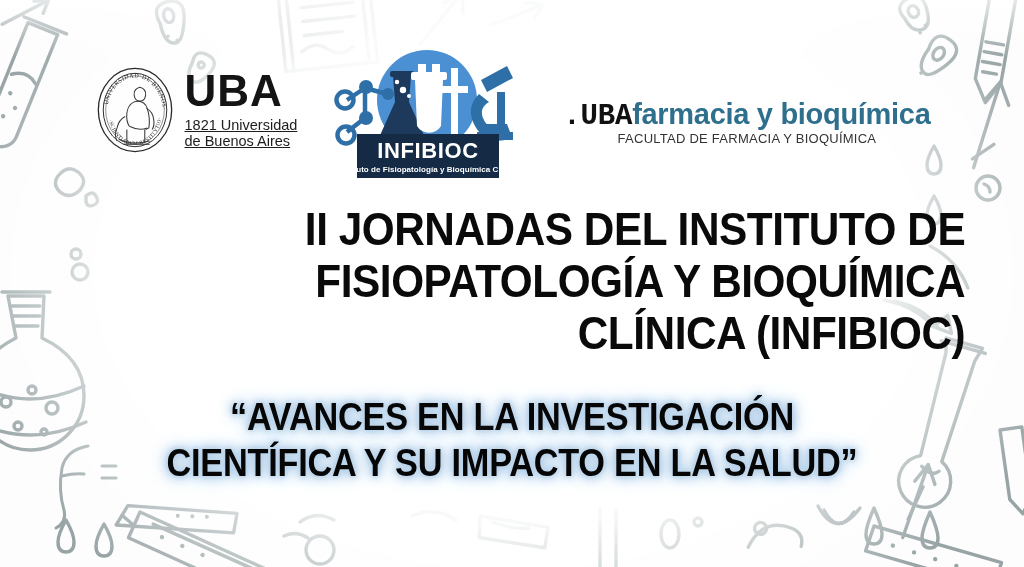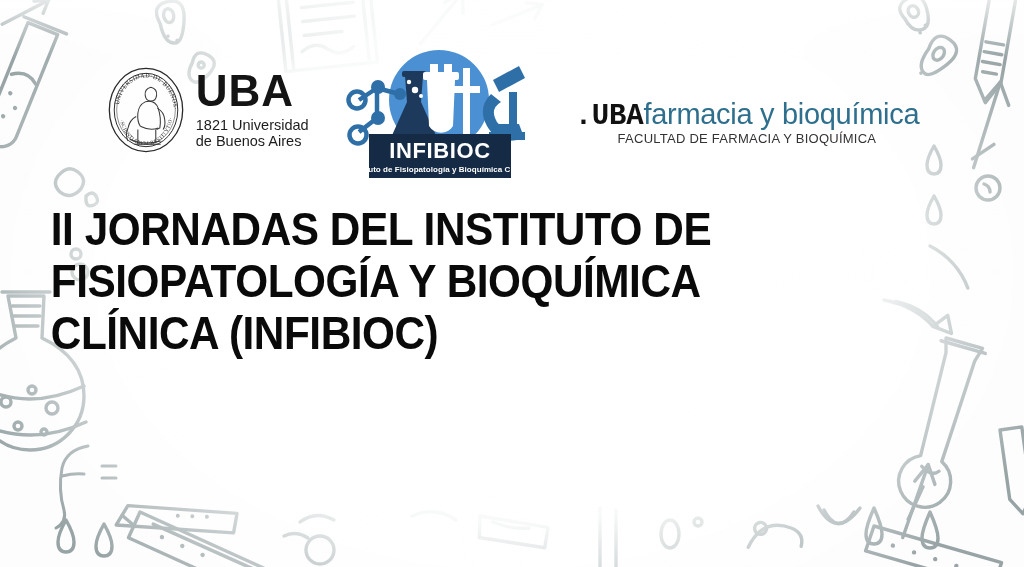--- a/index.html
+++ b/index.html
@@ -50,41 +50,42 @@
   .uba-logo{display:flex;align-items:center;gap:9px;margin-top:18px;}
   .uba-seal{width:82px;height:88px;flex:none;}
   .uba-text{display:flex;flex-direction:column;line-height:1;justify-content:flex-end;}
   .uba-word{
     font-size:44px;font-weight:bold;letter-spacing:1px;color:#141414;
     font-family:"Liberation Sans",sans-serif;line-height:.92;
   }
   .uba-sub{
     font-size:14.5px;color:#1d1d1d;line-height:1.12;margin-top:5px;
     font-family:"Liberation Sans",sans-serif;
+    text-decoration:underline;
   }
 
   
   .infibioc-logo{width:192px;height:132px;flex:none;margin-left:34px;margin-top:-2px;}
 
   
   .farmacia-logo{margin-left:40px;margin-top:52px;}
   .farm-line1{
     font-size:29px;line-height:1;white-space:nowrap;
     font-family:"Liberation Sans",sans-serif;
   }
   .farm-uba{font-weight:bold;color:#111111;letter-spacing:-.2px;font-family:Liberation Mono, monospace;}
-  .farm-rest{color:#2e6f8e;font-weight:normal;letter-spacing:-.3px;}
+  .farm-rest{color:#2e6f8e;font-weight:bold;letter-spacing:-.3px;}
   .farm-line2{
     font-size:13px;color:#333333;letter-spacing:.25px;
     text-align:center;font-family:"Liberation Sans",sans-serif;
   }
 
   
   #title-block{
-    position:absolute;left:0;right:8px;top:203px;text-align:left;
+    position:absolute;left:0;right:8px;top:203px;text-align:right;
   }
   .title-line{
     font-family:"Liberation Sans Narrow","Liberation Sans",sans-serif;
     font-weight:bold;color:#0a0a0a;
     font-size:47px;line-height:52px;
     letter-spacing:-.5px;
     transform:scaleX(.9);
     transform-origin:center;
     white-space:nowrap;
   }
@@ -392,15 +393,19 @@
       </div>
 
     </div>
 
     <div id="title-block">
       <div class="title-line">II JORNADAS DEL INSTITUTO DE</div>
       <div class="title-line">FISIOPATOLOGÍA Y BIOQUÍMICA</div>
       <div class="title-line">CLÍNICA (INFIBIOC)</div>
     </div>
 
+    <div id="subtitle-block">
+      <div class="sub-line">“AVANCES EN LA INVESTIGACIÓN</div>
+      <div class="sub-line">CIENTÍFICA Y SU IMPACTO EN LA SALUD”</div>
+    </div>
 
   </div>
 </div>
 
 </body></html>

